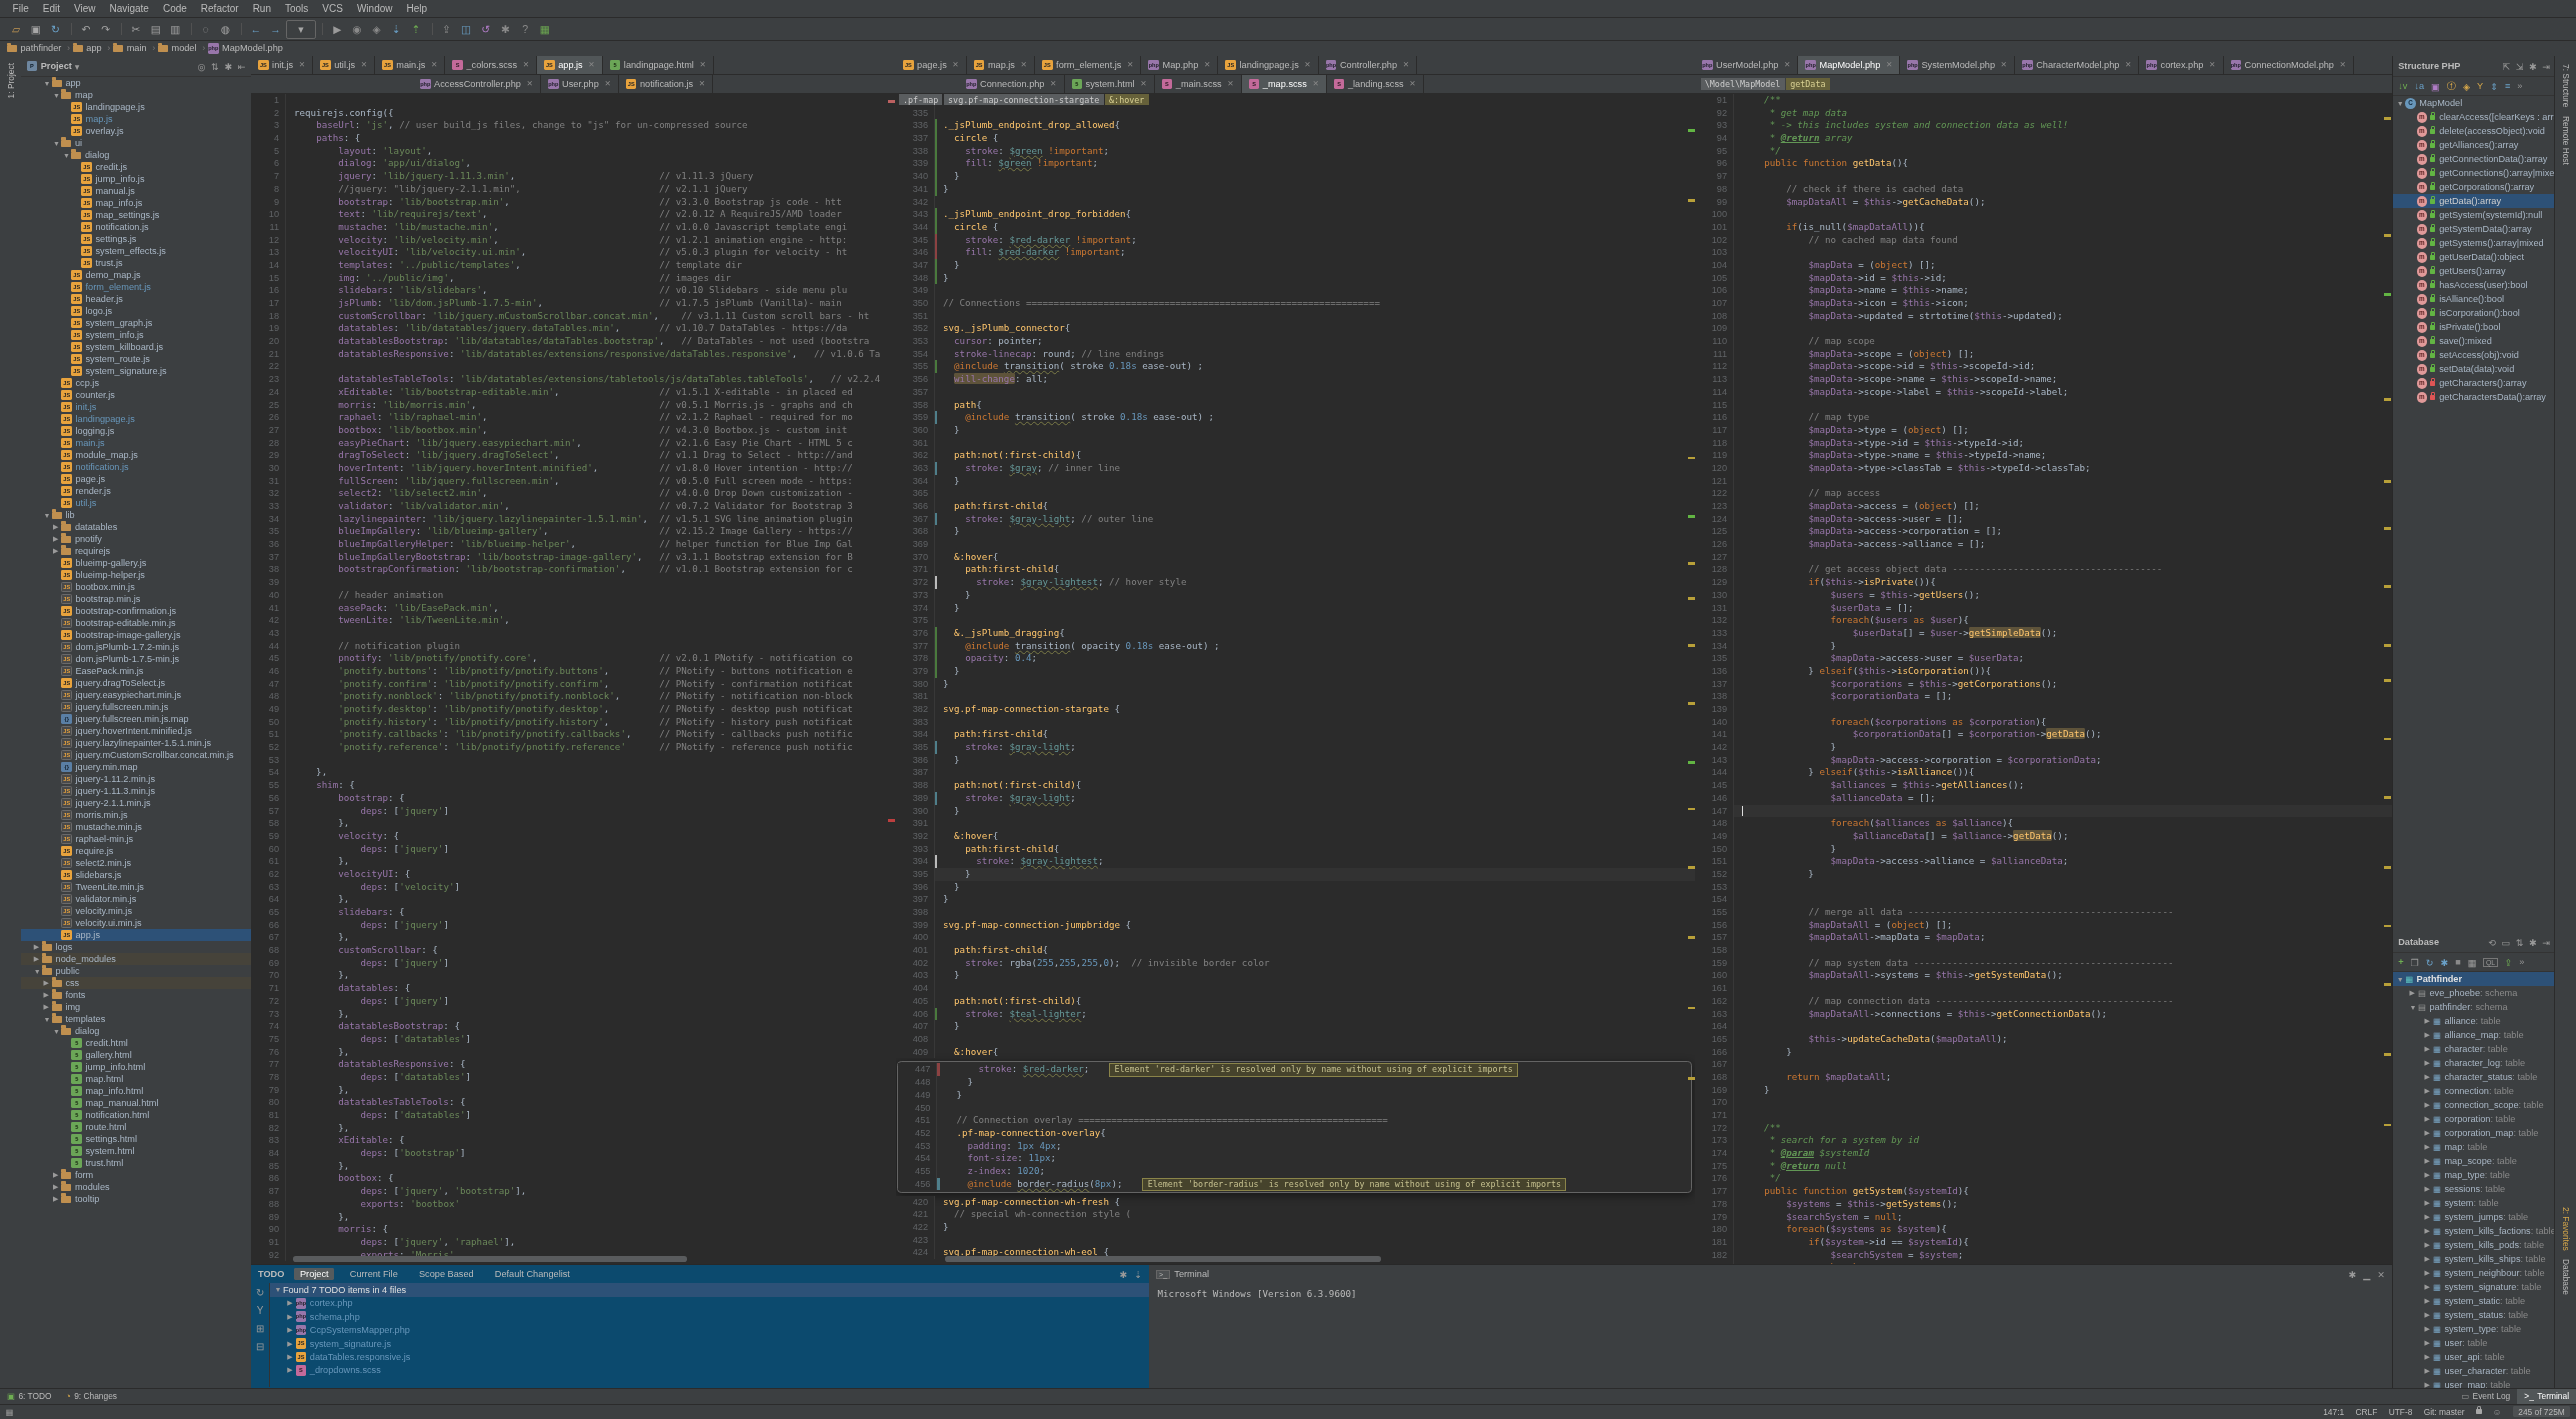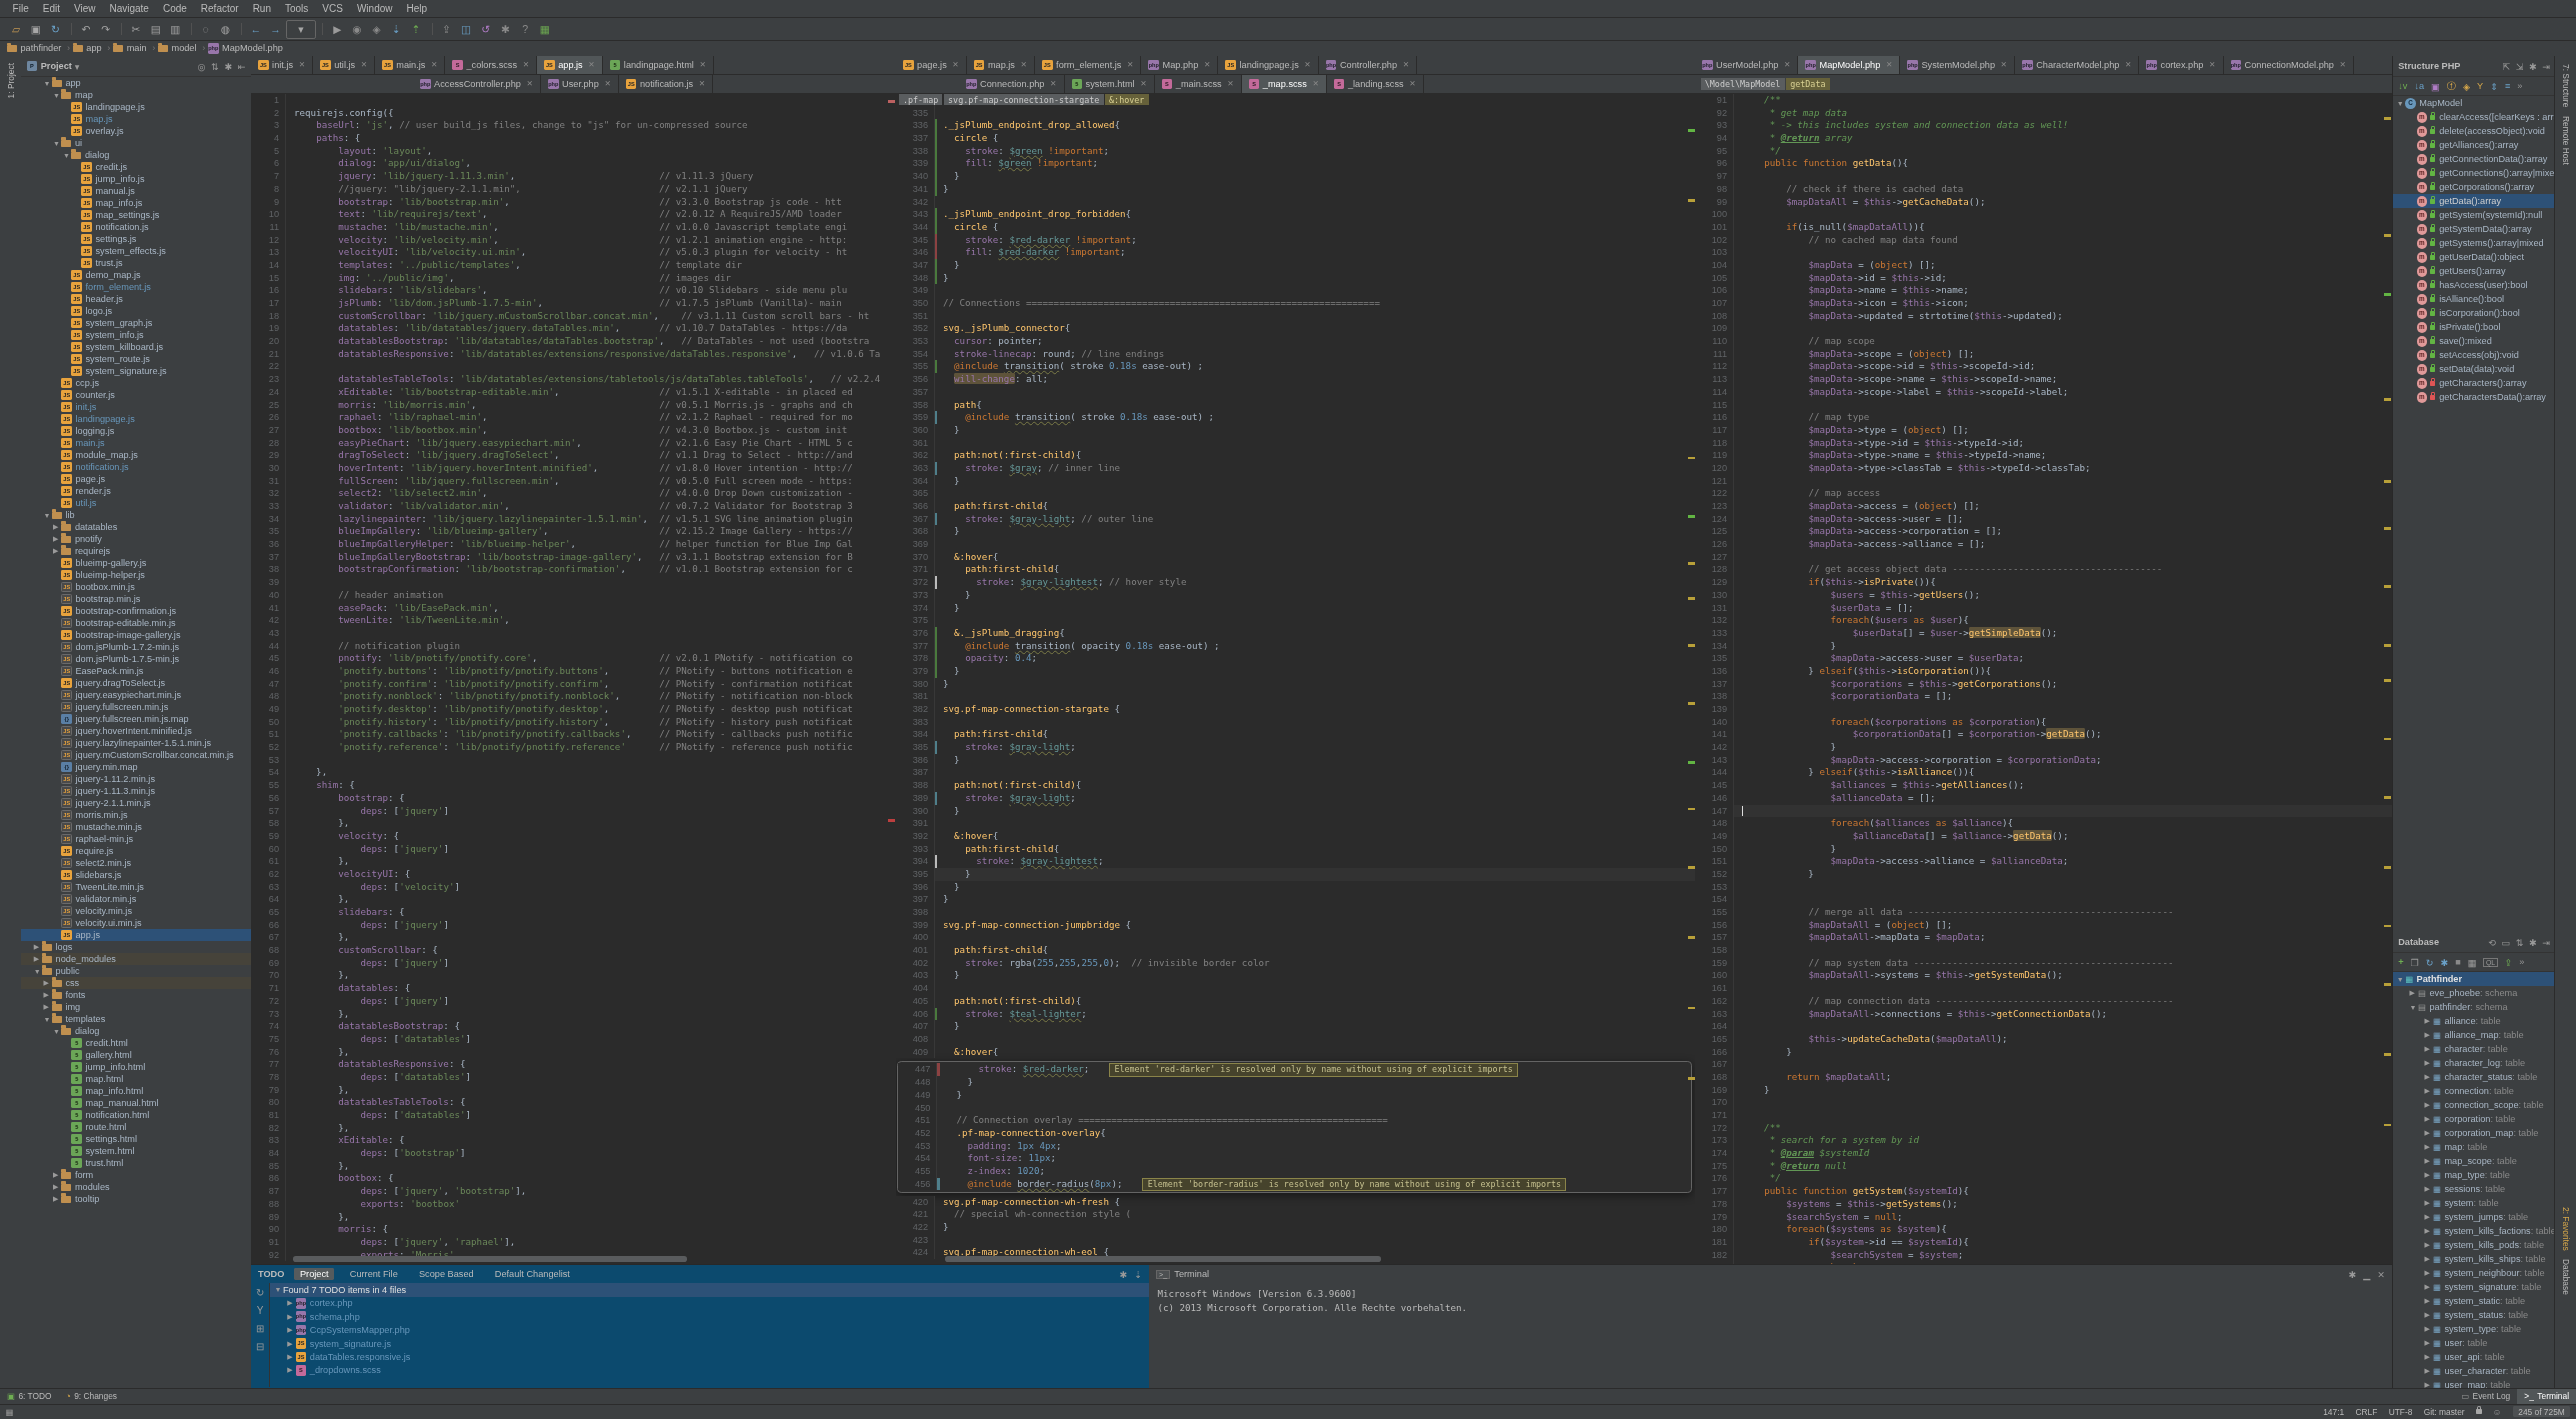--- a/index.html
+++ b/index.html
@@ -1179,21 +1179,20 @@
         <span>Terminal</span>
       </span>
       <span style="margin-left:auto;display:flex;gap:7px;color:#9a9a9a;">
         <span>✱</span>
         <span>▁</span>
         <span>✕</span>
       </span>
     </div>
     <div class="term-body mono" id="termbody">
         <div>Microsoft Windows [Version 6.3.9600]</div>
-        <div>(c) 2013 Microsoft Corporation. Alle Rechte vorbehalten.</div>
         <div>&nbsp;</div>
       </div>
   </div>
 
   <div id="btnbar">
     <span class="twbtn">
         <span style="color:#6fae52;">▣</span>
         <span>6: TODO</span>
       </span>
     <span class="twbtn">

